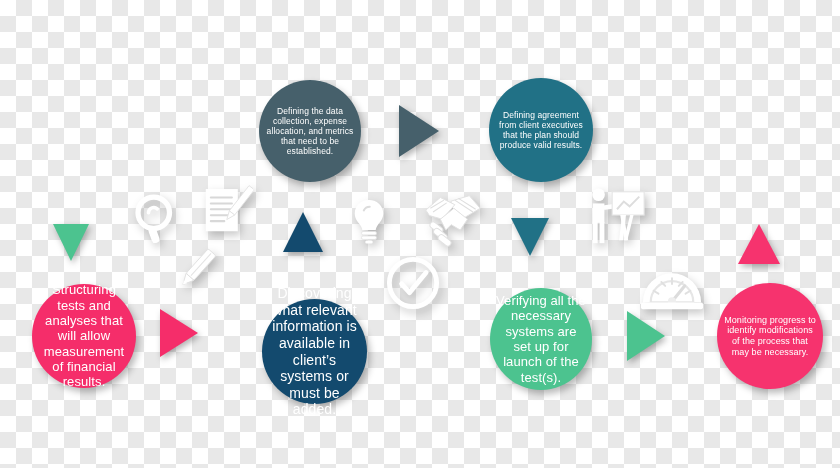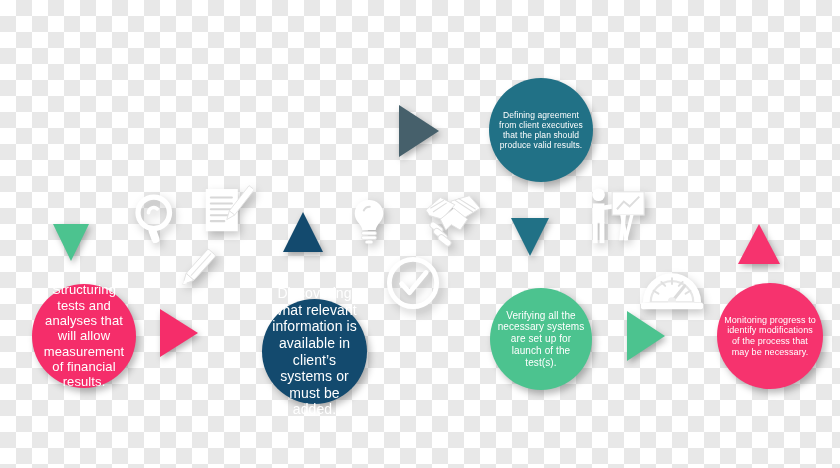--- a/index.html
+++ b/index.html
@@ -57,27 +57,30 @@
   .icon svg { display: block; }
 </style>
 </head>
 <body>
 
 <div id="canvas">
 
   <div class="node" id="n1" style="left: 32px; top: 284px; width: 104px; height: 104px; background: rgb(245, 45, 106); font-size: 13px;">
     <span>Structuring tests and analyses that will allow measurement of financial results.</span>
   </div>
+  <div class="node" id="n2" style="left: 259px; top: 80px; width: 102px; height: 102px; background: rgb(70, 96, 107); font-size: 8.5px;">
+    <span>Defining the data collection, expense allocation, and metrics that need to be established.</span>
+  </div>
   <div class="node" id="n3" style="left: 262px; top: 299px; width: 105px; height: 105px; background: rgb(19, 74, 110); font-size: 14px;">
     <span>Discovering what relevant information is available in client’s systems or must be added.</span>
   </div>
   <div class="node" id="n4" style="left: 489px; top: 78px; width: 104px; height: 104px; background: rgb(33, 113, 134); font-size: 8.5px;">
     <span>Defining agreement from client executives that the plan should produce valid results.</span>
   </div>
-  <div class="node" id="n5" style="left: 490px; top: 288px; width: 102px; height: 102px; background: rgb(76, 195, 143); font-size: 10px;">
+  <div class="node" id="n5" style="left: 490px; top: 288px; width: 102px; height: 102px; background: rgb(76, 195, 143); font-size: 13px;">
     <span>Verifying all the necessary systems are set up for launch of the test(s).</span>
   </div>
   <div class="node" id="n7" style="left: 717px; top: 283px; width: 106px; height: 106px; background: rgb(246, 51, 110); font-size: 9px;">
     <span>Monitoring progress to identify modifications of the process that may be necessary.</span>
   </div>
 
   <div class="tri" id="a0" style="left: 53px; top: 224px; border-left: 18px solid transparent; border-right: 18px solid transparent; border-top: 37px solid rgb(76, 195, 143);"></div>
   <div class="tri" id="a1" style="left: 160px; top: 309px; border-top: 24px solid transparent; border-bottom: 24px solid transparent; border-left: 38px solid rgb(245, 45, 106);"></div>
   <div class="tri" id="a2" style="left: 283px; top: 212px; border-left: 20px solid transparent; border-right: 20px solid transparent; border-bottom: 40px solid rgb(19, 74, 110);"></div>
   <div class="tri" id="a3" style="left: 399px; top: 105px; border-top: 26px solid transparent; border-bottom: 26px solid transparent; border-left: 40px solid rgb(70, 96, 107);"></div>

